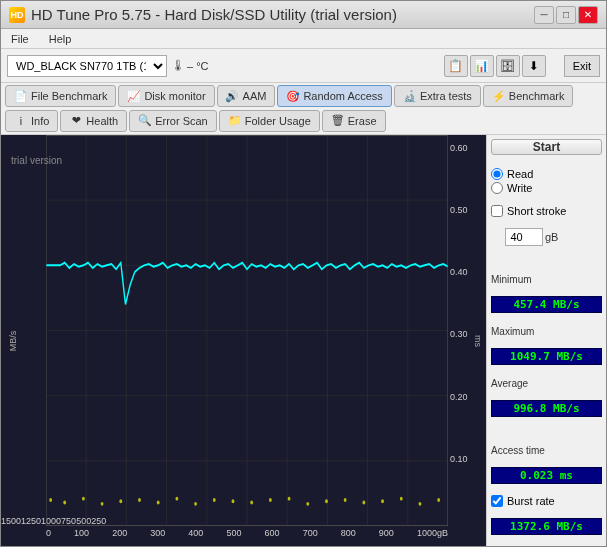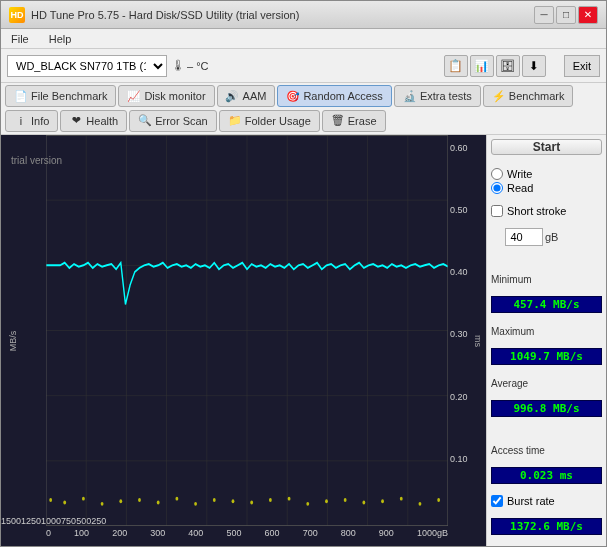--- a/index.html
+++ b/index.html
@@ -40,21 +40,21 @@
       background: linear-gradient(135deg, #ffd700, #ff8c00);
       border-radius: 2px;
       display: flex;
       align-items: center;
       justify-content: center;
       font-size: 9px;
       color: white;
       font-weight: bold;
     }
     .title-text {
-      font-size: 11px;
+      font-size: 15px;
       color: #333;
     }
     .title-controls {
       display: flex;
       gap: 2px;
     }
     .title-btn {
       width: 20px;
       height: 18px;
       background: #ddd;
@@ -541,26 +541,26 @@
         <span>900</span>
         <span>1000gB</span>
       </div>
     </div>
 
     <div class="side-panel">
       <button class="start-btn">Start</button>
 
       <div class="radio-group">
         <label class="radio-item">
+          <input type="radio" class="radio-input" name="rw" checked="" style="">
+          <span>Read</span>
+        </label>
+        <label class="radio-item">
           <input type="radio" class="radio-input" name="rw" style="">
           <span>Write</span>
-        </label>
-        <label class="radio-item">
-          <input type="radio" class="radio-input" name="rw" checked="" style="">
-          <span>Read</span>
         </label>
       </div>
 
       <label class="checkbox-item">
         <input type="checkbox" class="checkbox-input" style="">
         <span>Short stroke</span>
       </label>
 
       <div class="spinbox-row">
         <input type="number" class="spinbox" value="40" style="">

